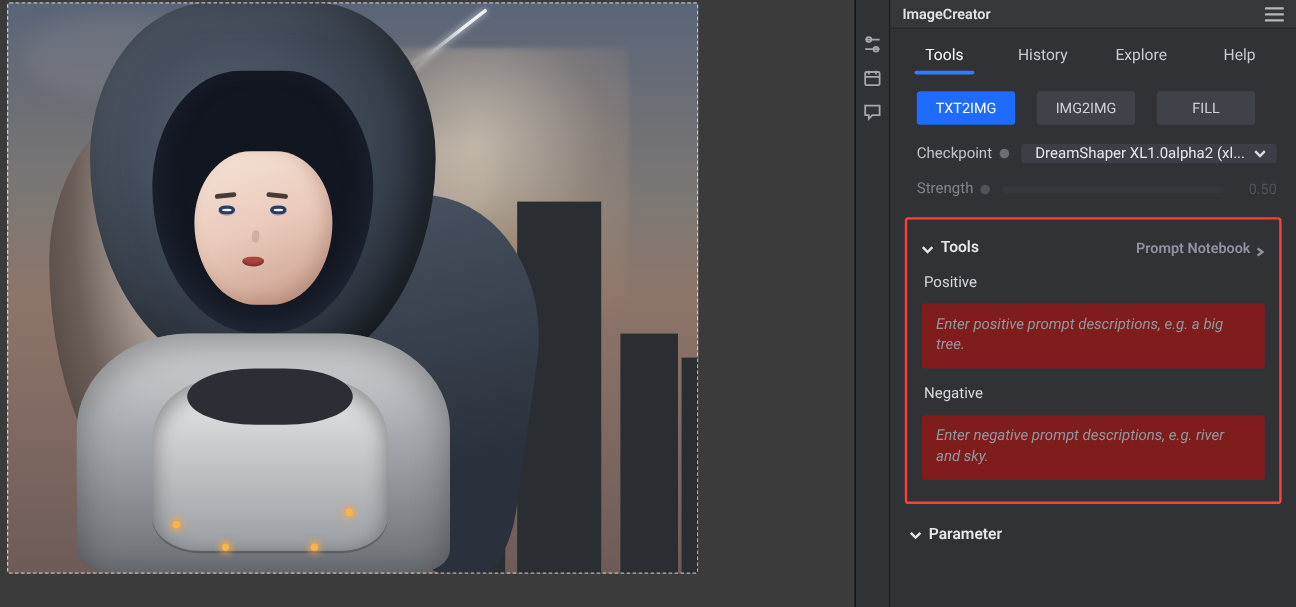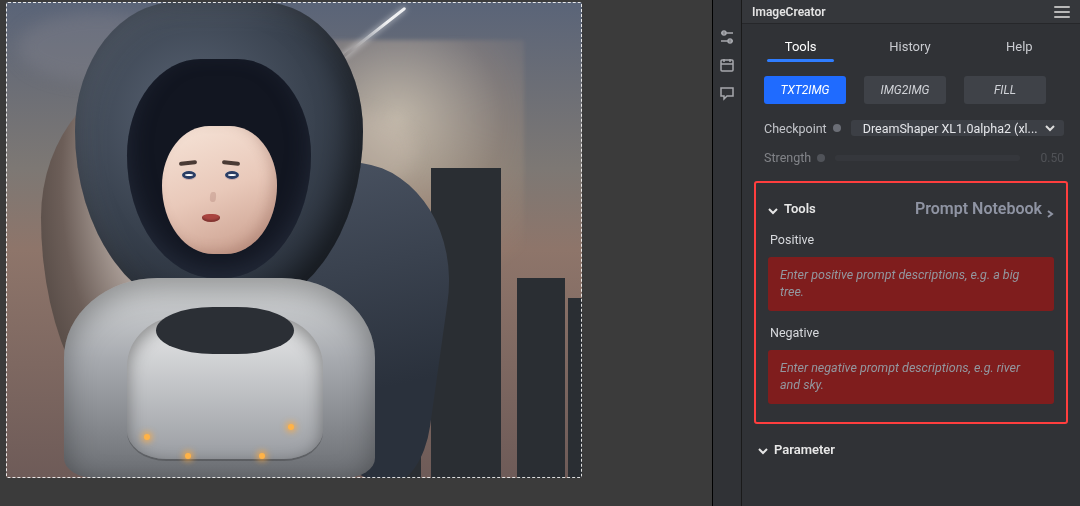--- a/index.html
+++ b/index.html
@@ -56,25 +56,25 @@
   .tabs{display:flex; height:42px; align-items:center; padding:0 8px 0 6px; gap:4px;}
   .tab{flex:1; text-align:center; font-size:13px; color:#c9cbd0; padding:10px 4px 8px; cursor:pointer; position:relative;}
   .tab.active{color:#fff;}
   .tab.active::after{content:""; position:absolute; left:18%; right:18%; bottom:0; height:3px; background:#2f7dff; border-radius:2px;}
 
   .scroll{flex:1; overflow:auto; padding: 4px 16px 10px 16px; display:flex; flex-direction:column; gap:10px;}
 
   .section-head{display:flex; align-items:center; gap:6px; font-size:13px; font-weight:600; color:#e8e8e8; padding-top:6px;}
   .section-head .chev{width:10px;height:10px;}
   .section-head .chev svg{width:10px;height:10px; stroke:#e6e6e6; fill:none; stroke-width:2;}
-  .section-head .right-link{margin-left:auto; font-size:16px; color:#8f94a3; cursor:pointer; display:flex; align-items:flex-end; gap:4px;}
+  .section-head .right-link{margin-left:auto; font-size:12px; color:#8f94a3; cursor:pointer; display:flex; align-items:flex-end; gap:4px;}
   .section-head .right-link svg{width:8px;height:8px; stroke:#8f94a3; fill:none; stroke-width:2;}
 
   .mode-row{display:flex; gap:18px; padding:6px 0 2px 6px;}
-  .mode-btn{flex:0 0 auto; min-width:82px; text-align:center; font-size:12px; color:#d0d2d7; background:#3f4248; padding:7px 14px; border-radius:3px; cursor:pointer;font-style:italic;}
+  .mode-btn{flex:0 0 auto; min-width:82px; text-align:center; font-size:12px; color:#d0d2d7; background:#3f4248; padding:7px 14px; border-radius:3px; cursor:pointer;}
   .mode-btn.active{background:#1f6bff; color:#fff;}
 
   .kv-row{display:flex; align-items:center; gap:10px; padding:4px 0 0 6px;}
   .kv-label{font-size:12.5px; color:#c3c5ca; display:flex; align-items:center; gap:6px;}
   .dot{width:8px;height:8px;border-radius:50%; background:#6b6e76;}
   .select{flex:1; background:#3c3f45; border-radius:3px; height:16px; display:flex; align-items:center; padding:0 8px 0 12px; font-size:12.5px; color:#e5e6ea; cursor:pointer; justify-content:space-between;}
   .select svg{width:12px;height:12px; stroke:#ddd; fill:none; stroke-width:2;}
   .slider-track{flex:1; height:6px; background:#46494f; border-radius:3px; position:relative; opacity:0.45;}
   .slider-val{font-size:12px; color:#9a9ca2; min-width:34px; text-align:right; opacity:0.55;}
 
@@ -153,20 +153,21 @@
       <div class="hamburger">
           <span></span>
           <span></span>
           <span></span>
         </div>
     </div>
 
     <div class="tabs">
       <div class="tab active"><span>Tools</span></div>
       <div class="tab"><span>History</span></div>
+      <div class="tab"><span>Explore</span></div>
       <div class="tab"><span>Help</span></div>
     </div>
 
     <div class="scroll">
 
 
       <div class="mode-row">
         <div class="mode-btn active"><span>TXT2IMG</span></div>
         <div class="mode-btn"><span>IMG2IMG</span></div>
         <div class="mode-btn"><span>FILL</span></div>

